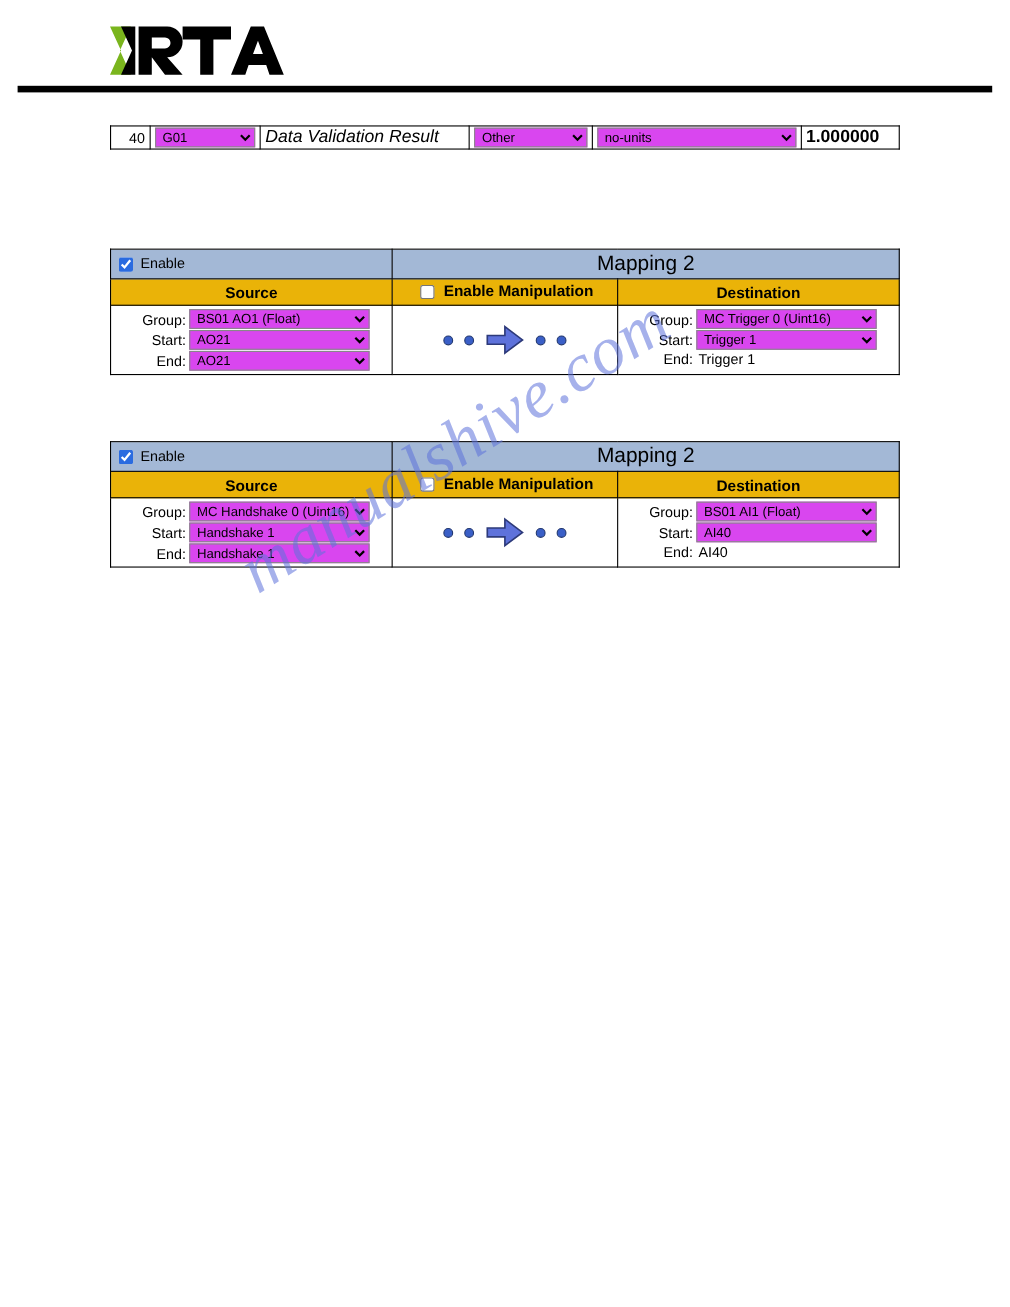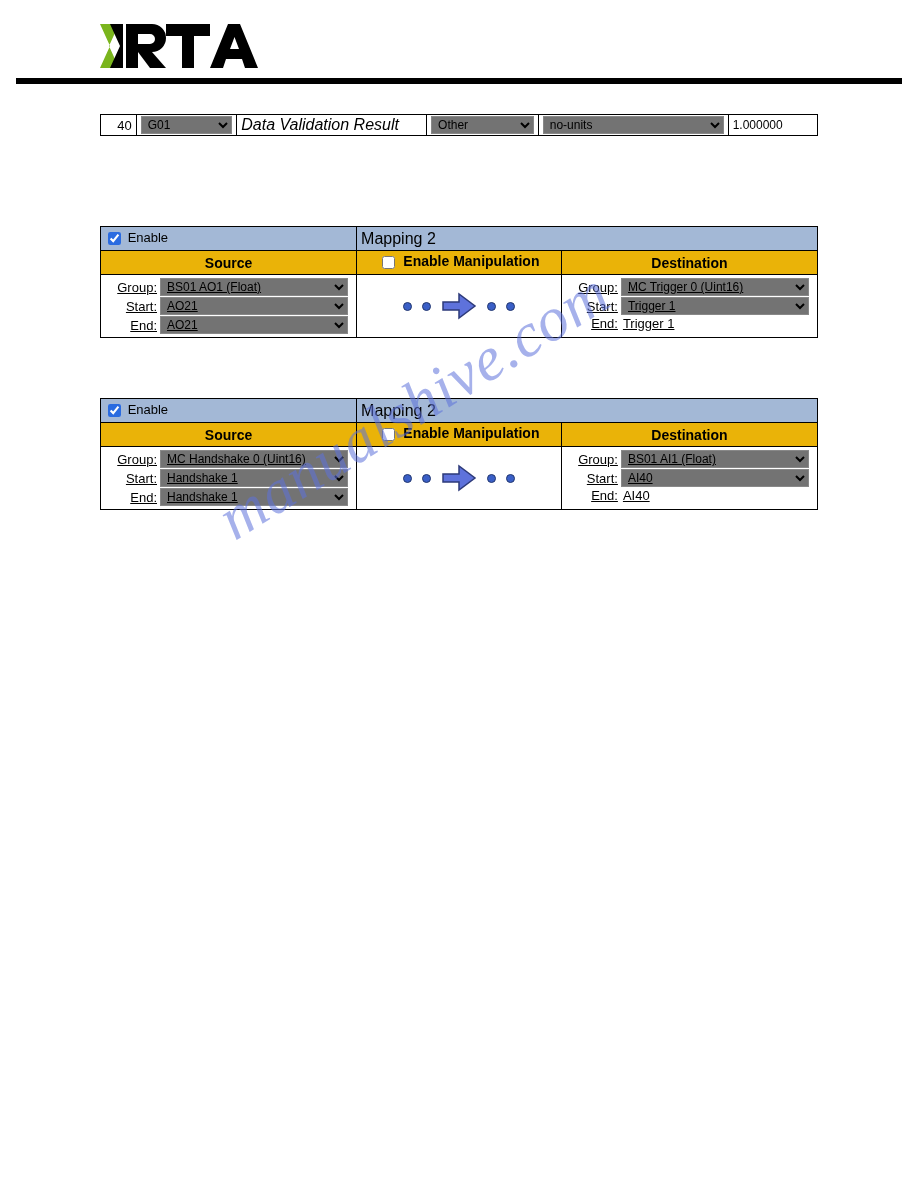--- a/index.html
+++ b/index.html
@@ -44,46 +44,46 @@
     height: 20px;
   }
   .row-table .c-num {
     width: 32px;
     text-align: right;
   }
   .row-table .c-sel1 { width: 90px; }
   .row-table .c-label { width: 170px; font-size:16px;font-style:italic; }
   .row-table .c-sel2 { width: 100px; }
   .row-table .c-sel3 { width: 170px; }
-  .row-table .c-val { width: 80px; font-size:12px;}
+  .row-table .c-val { width: 80px; font-size:16px;font-weight:bold;}
   select, input[type="text"] {
     font-family: Arial, sans-serif;
     font-size: 12px;
     width: 100%;
     border: 1px solid #888;
-    background: #737373;
+    background: #d946ef;
     padding: 0 2px;
     height: 18px;
   }
   select { appearance: auto; }
   
   .mapping {
     width: 100%;
     border-collapse: collapse;
     margin-bottom: 60px;
     padding-left: 16px;
   }
   .mapping td, .mapping th {
     border: 1px solid #000;
     padding: 0;
   }
   .hdr-row td {
     background: #a3b8d6;
-    text-align: left;
-    font-size: 16px;
+    text-align: center;
+    font-size: 19px;
     padding: 2px 4px;
   }
   .hdr-row .enable-cell {
     width: 78px;
     text-align: left;
     font-size: 13px;
     vertical-align: middle;
     padding: 2px 3px;
     white-space: nowrap;
   }
@@ -100,22 +100,21 @@
   .body-row td {
     vertical-align: top;
     padding: 2px 4px;
   }
   .src-col { width: 250px; }
   .mid-col { width: 200px; vertical-align: middle !important; }
   .dst-col { width: 250px; }
   .field-row {
     display: flex;
     align-items: center;
-    margin: 1px 4px;
-    text-decoration: underline;
+    margin: 1px 16px;
   }
   .field-row label {
     width: 48px;
     text-align: right;
     margin-right: 3px;
     font-size: 13px;
   }
   .field-row .end-static {
     font-size: 13px;
     padding-left: 2px;

